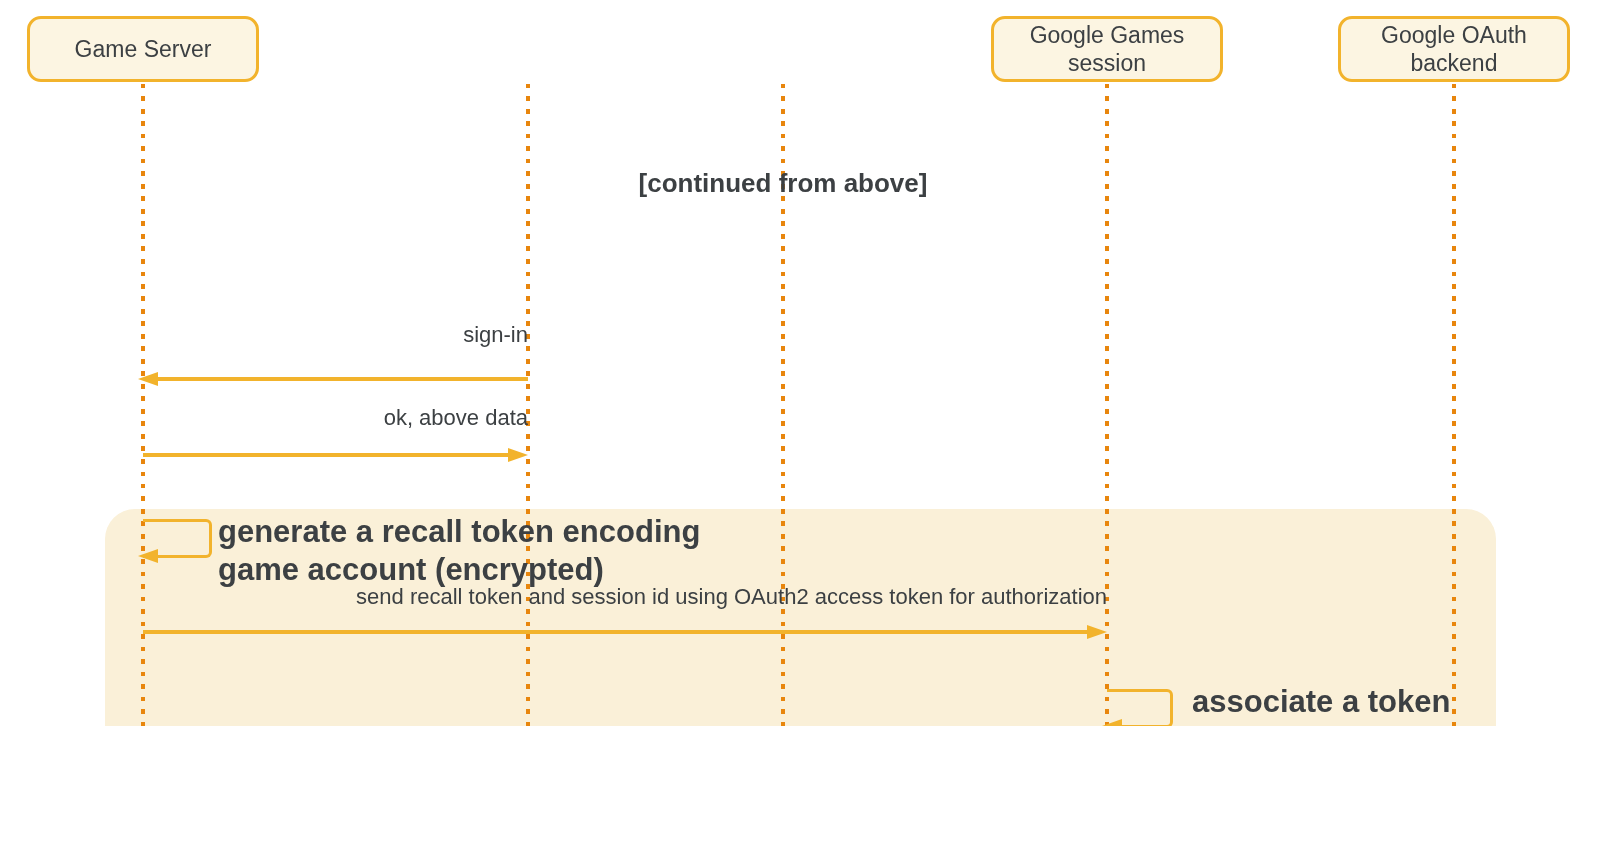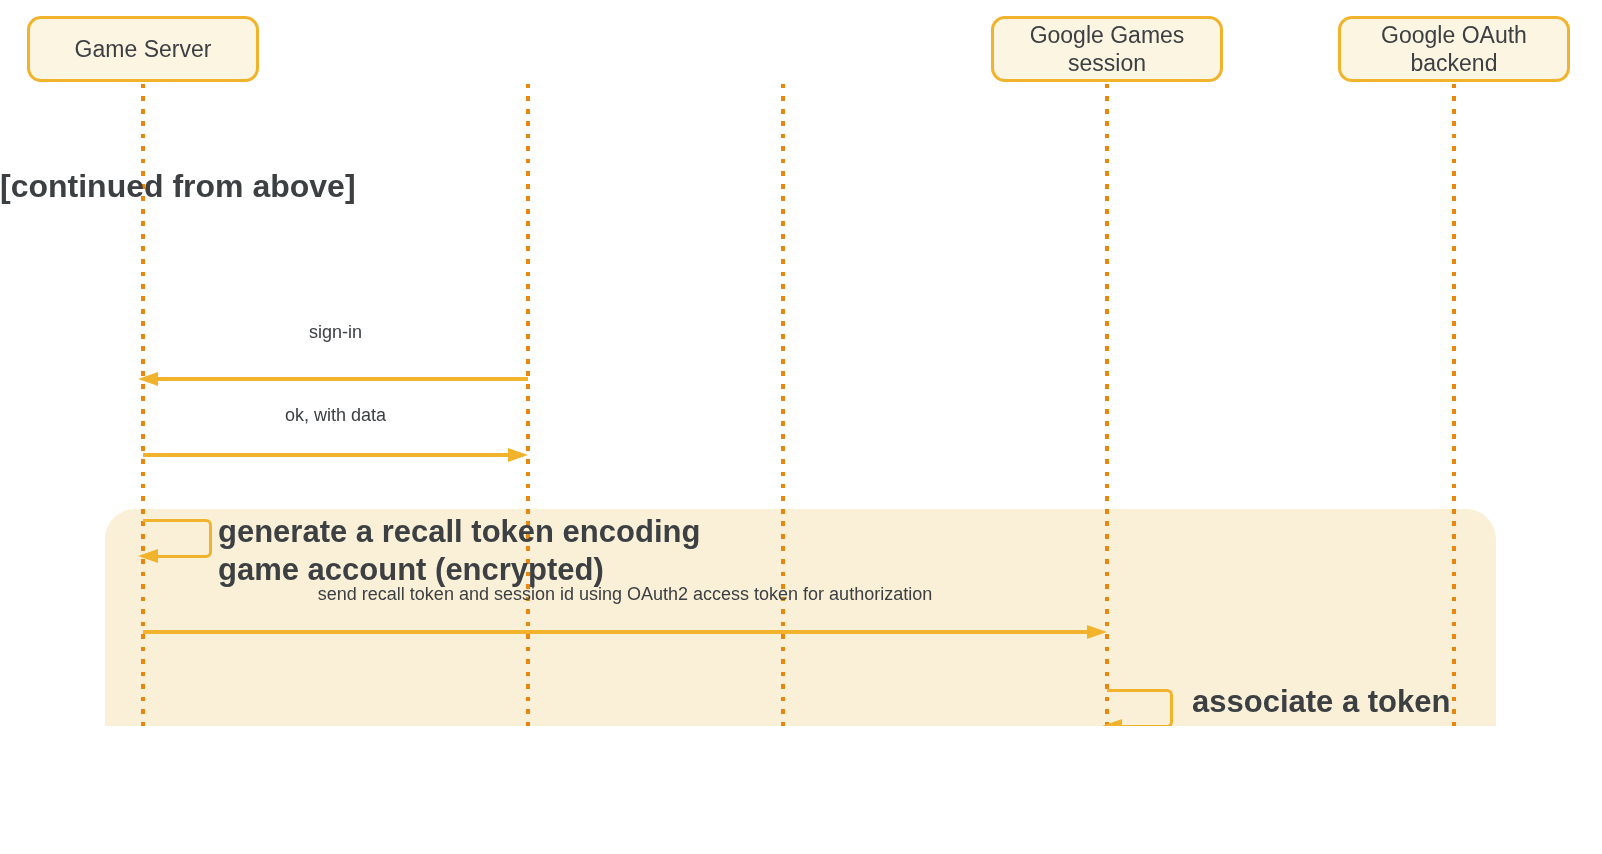--- a/index.html
+++ b/index.html
@@ -38,28 +38,29 @@
     align-items: center;
     justify-content: center;
     text-align: center;
     font-size: 23px;
     line-height: 28px;
     white-space: pre-line;
     color: var(--text, #3c4043);
   }
   .diagram-title {
     position: absolute;
-    font-size: 32px;
+    text-align: center;
+    font-size: 26px;
     font-weight: 700;
     color: var(--text, #3c4043);
   }
   .msg-label {
     position: absolute;
-    text-align: center;
-    font-size: 18px;
+    text-align: right;
+    font-size: 22px;
     color: var(--text, #3c4043);
   }
   .loop-label {
     position: absolute;
     font-size: 31px;
     line-height: 38px;
     white-space: pre-line;
     color: var(--text, #3c4043);
     font-weight: bold;
   }
@@ -106,21 +107,21 @@
 
   <div class="diagram-title" style="left:0; width:1566px; top:168px;">[continued from above]</div>
 
   <div>
     <div class="msg-label" style="left:143px; width:385px; top:322px;">sign-in</div>
     <div class="arrow-line" style="left:156px; top:377px; width:372px;"></div>
     <div class="arrow-head head-left" style="left:138px; top:372px;"></div>
   </div>
 
   <div>
-    <div class="msg-label" style="left:143px; width:385px; top:405px;">ok, with data</div>
+    <div class="msg-label" style="left:143px; width:385px; top:405px;">ok, above data</div>
     <div class="arrow-line" style="left:143px; top:453px; width:368px;"></div>
     <div class="arrow-head head-right" style="left:508px; top:448px;"></div>
   </div>
 
   <div>
     <div class="self-loop" style="left:143px; top:519px; width:69px; height:39px;"></div>
     <div class="arrow-head head-left" style="left:138px; top:549px;"></div>
     <div class="loop-label" style="left:218px; top:513px;">generate a recall token encoding
 game account (encrypted)</div>
   </div>

